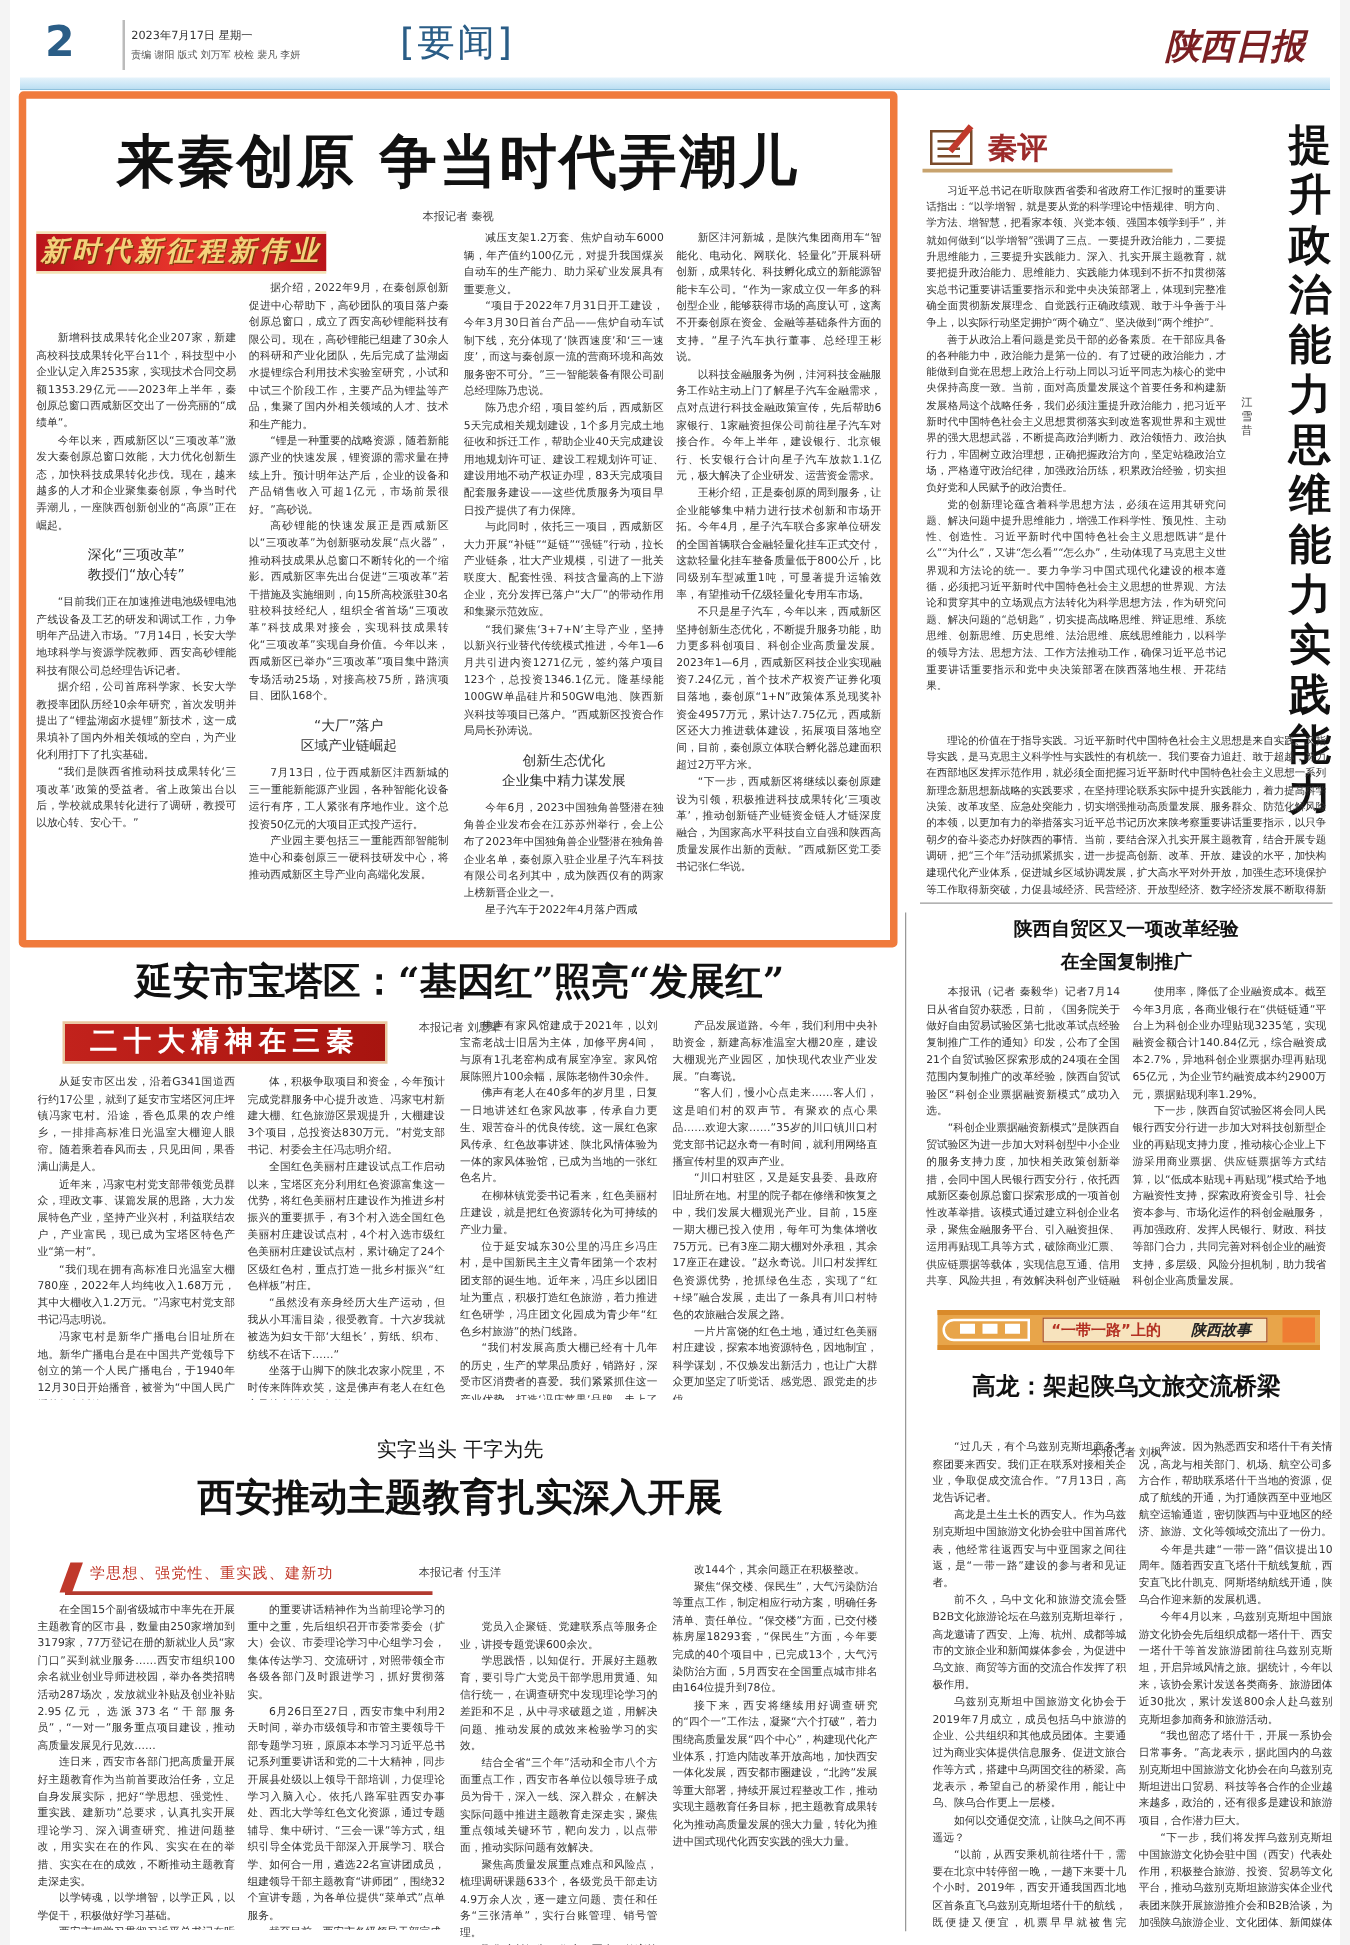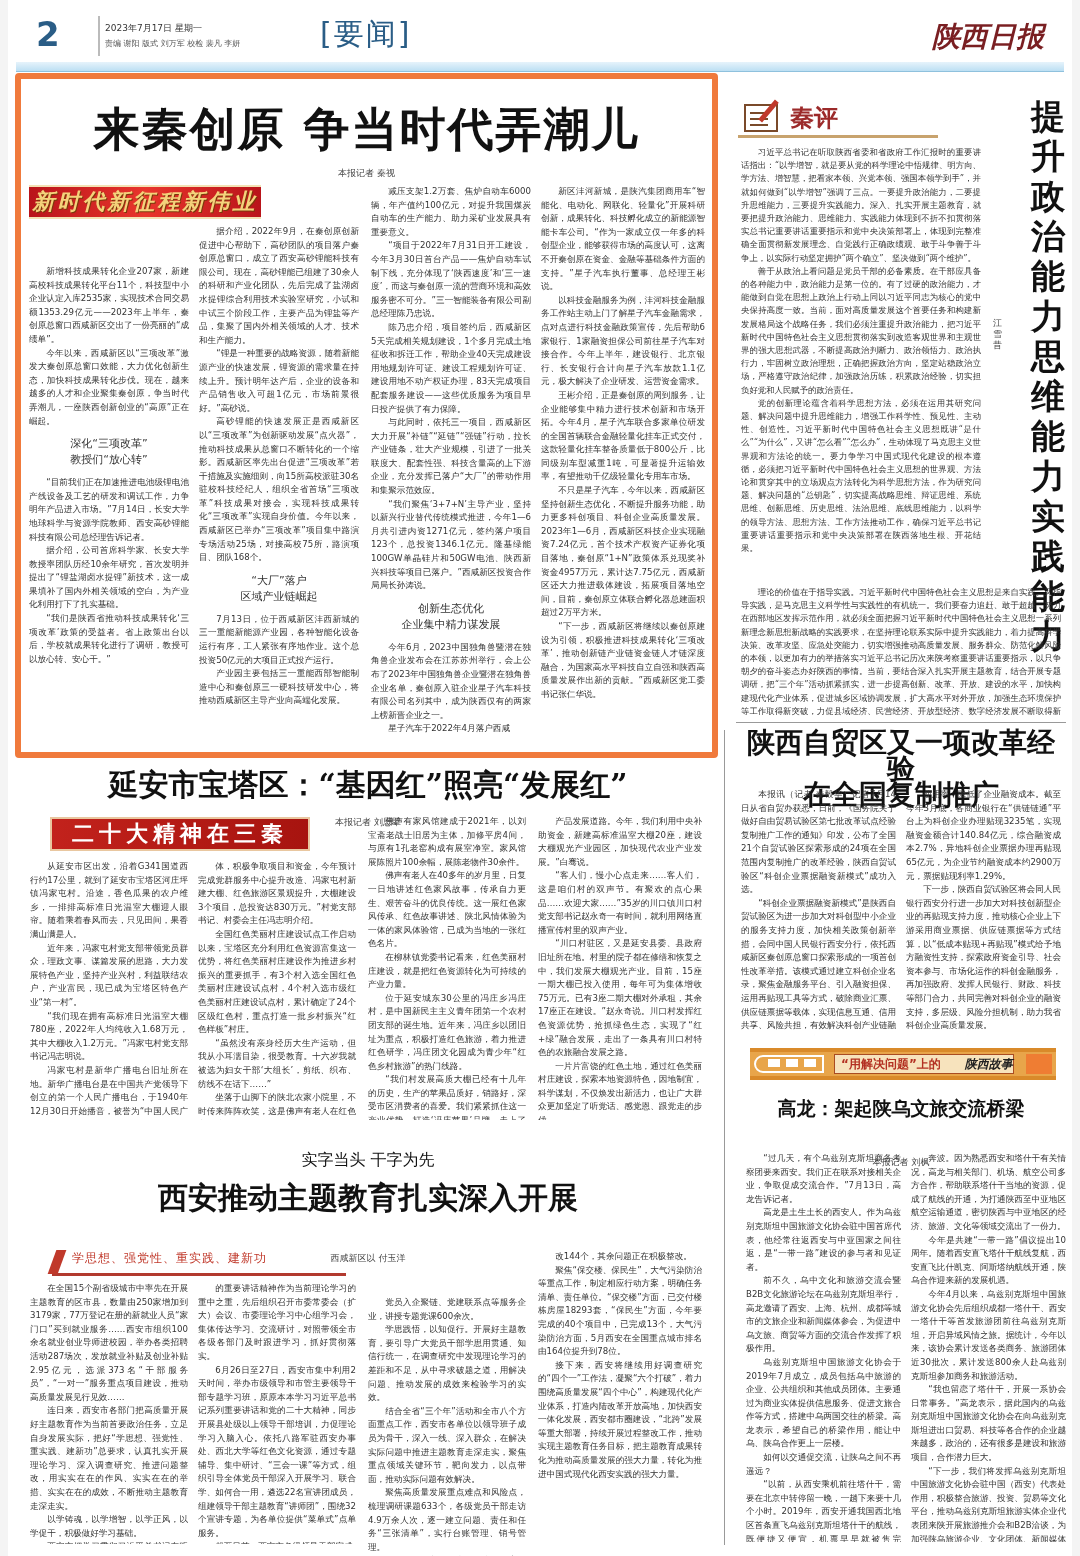--- a/index.html
+++ b/index.html
@@ -156,37 +156,37 @@
     <p>位于延安城东30公里的冯庄乡冯庄村，是中国新民主主义青年团第一个农村团支部的诞生地。近年来，冯庄乡以团旧址为重点，积极打造红色旅游，着力推进红色研学，冯庄团文化园成为青少年“红色乡村旅游”的热门线路。</p>
     <p>“我们村发展高质大棚已经有十几年的历史，生产的苹果品质好，销路好，深受市区消费者的喜爱。我们紧紧抓住这一产业优势，打造‘冯庄苹果’品牌，走上了产业化、有机化的高质量发</p>
   </div>
   <div class="col" style="left:530px; top:815px; width:164px; height:305px;">
     <p>产品发展道路。今年，我们利用中央补助资金，新建高标准温室大棚20座，建设大棚观光产业园区，加快现代农业产业发展。”白骞说。</p>
     <p>“客人们，慢小心点走来……客人们，这是咱们村的双声节。有聚欢的点心果品……欢迎大家……”35岁的川口镇川口村党支部书记赵永奇一有时间，就利用网络直播宣传村里的双声产业。</p>
     <p>“川口村驻区，又是延安县委、县政府旧址所在地。村里的院子都在修缮和恢复之中，我们发展大棚观光产业。目前，15座一期大棚已投入使用，每年可为集体增收75万元。已有3座二期大棚对外承租，其余17座正在建设。”赵永奇说。川口村发挥红色资源优势，抢抓绿色生态，实现了“红+绿”融合发展，走出了一条具有川口村特色的农旅融合发展之路。</p>
     <p>一片片富饶的红色土地，通过红色美丽村庄建设，探索本地资源特色，因地制宜，科学谋划，不仅焕发出新活力，也让广大群众更加坚定了听党话、感党恩、跟党走的步伐。</p>
   </div>
 
-  <div class="h2" style="left:728px; top:730px; width:330px; font-size:28px; line-height:26px;">
+  <div class="h2" style="left:728px; top:730px; width:330px; font-size:15px; line-height:26px;">
     <div>陕西自贸区又一项改革经验</div>
     <div>在全国复制推广</div>
   </div>
   <div class="col" style="left:733px; top:788px; width:155px; height:245px;">
     <p>本报讯（记者  秦毅华）记者7月14日从省自贸办获悉，日前，《国务院关于做好自由贸易试验区第七批改革试点经验复制推广工作的通知》印发，公布了全国21个自贸试验区探索形成的24项在全国范围内复制推广的改革经验，陕西自贸试验区“科创企业票据融资新模式”成功入选。</p>
     <p>“科创企业票据融资新模式”是陕西自贸试验区为进一步加大对科创型中小企业的服务支持力度，加快相关政策创新举措，会同中国人民银行西安分行，依托西咸新区秦创原总窗口探索形成的一项首创性改革举措。该模式通过建立科创企业名录，聚焦金融服务平台、引入融资担保、运用再贴现工具等方式，破除商业汇票、供应链票据等载体，实现信息互通、信用共享、风险共担，有效解决科创产业链融资难题。</p>
 
   </div>
   <div class="col" style="left:898px; top:788px; width:155px; height:245px;">
     <p>使用率，降低了企业融资成本。截至今年3月底，各商业银行在“供链链通”平台上为科创企业办理贴现3235笔，实现融资金额合计140.84亿元，综合融资成本2.7%，异地科创企业票据办理再贴现65亿元，为企业节约融资成本约2900万元，票据贴现利率1.29%。</p>
     <p>下一步，陕西自贸试验区将会同人民银行西安分行进一步加大对科技创新型企业的再贴现支持力度，推动核心企业上下游采用商业票据、供应链票据等方式结算，以“低成本贴现+再贴现”模式给予地方融资性支持，探索政府资金引导、社会资本参与、市场化运作的科创金融服务，再加强政府、发挥人民银行、财政、科技等部门合力，共同完善对科创企业的融资支持，多层级、风险分担机制，助力我省科创企业高质量发展。</p>
   </div>
 
   <div class="br-banner">
     <div class="br-train"></div>
-    <div class="br-title"><span>“用解决问题”上的</span><span class="b">陕西故事</span></div>
+    <div class="br-title"><span>“一带一路”上的</span><span class="b">陕西故事</span></div>
     <div class="br-end"></div>
   </div>
   <div class="h2" style="left:728px; top:1096px; width:330px; font-size:19px;">高龙：架起陕乌文旅交流桥梁</div>
   <div class="byline" style="left:728px; top:1132px; width:330px;">本报记者  刘枫</div>
   <div class="col" style="left:738px; top:1152px; width:155px; height:390px;">
     <p>“过几天，有个乌兹别克斯坦商务考察团要来西安。我们正在联系对接相关企业，争取促成交流合作。”7月13日，高龙告诉记者。</p>
     <p>高龙是土生土长的西安人。作为乌兹别克斯坦中国旅游文化协会驻中国首席代表，他经常往返西安与中亚国家之间往返，是“一带一路”建设的参与者和见证者。</p>
     <p>前不久，乌中文化和旅游交流会暨B2B文化旅游论坛在乌兹别克斯坦举行，高龙邀请了西安、上海、杭州、成都等城市的文旅企业和新闻媒体参会，为促进中乌文旅、商贸等方面的交流合作发挥了积极作用。</p>
     <p>乌兹别克斯坦中国旅游文化协会于2019年7月成立，成员包括乌中旅游的企业、公共组织和其他成员团体。主要通过为商业实体提供信息服务、促进文旅合作等方式，搭建中乌两国交往的桥梁。高龙表示，希望自己的桥梁作用，能让中乌、陕乌合作更上一层楼。</p>
     <p>如何以交通促交流，让陕乌之间不再遥远？</p>
@@ -196,21 +196,21 @@
   <div class="col" style="left:903px; top:1152px; width:155px; height:390px;">
     <p>奔波。因为熟悉西安和塔什干有关情况，高龙与相关部门、机场、航空公司多方合作，帮助联系塔什干当地的资源，促成了航线的开通，为打通陕西至中亚地区航空运输通道，密切陕西与中亚地区的经济、旅游、文化等领域交流出了一份力。</p>
     <p>今年是共建“一带一路”倡议提出10周年。随着西安直飞塔什干航线复航，西安直飞比什凯克、阿斯塔纳航线开通，陕乌合作迎来新的发展机遇。</p>
     <p>今年4月以来，乌兹别克斯坦中国旅游文化协会先后组织成都一塔什干、西安一塔什干等首发旅游团前往乌兹别克斯坦，开启异域风情之旅。据统计，今年以来，该协会累计发送各类商务、旅游团体近30批次，累计发送800余人赴乌兹别克斯坦参加商务和旅游活动。</p>
     <p>“我也留恋了塔什干，开展一系协会日常事务。”高龙表示，据此国内的乌兹别克斯坦中国旅游文化协会在向乌兹别克斯坦进出口贸易、科技等各合作的企业越来越多，政治的，还有很多是建设和旅游项目，合作潜力巨大。</p>
     <p>“下一步，我们将发挥乌兹别克斯坦中国旅游文化协会驻中国（西安）代表处作用，积极整合旅游、投资、贸易等文化平台，推动乌兹别克斯坦旅游实体企业代表团来陕开展旅游推介会和B2B洽谈，为加强陕乌旅游企业、文化团体、新闻媒体的互动贡献力量。”高龙说。</p>
   </div>
 
   <div class="h2" style="left:20px; top:1150px; width:680px; font-size:16px; font-weight:normal;">实字当头  干字为先</div>
   <div class="h2" style="left:20px; top:1178px; width:680px; font-size:30px;">西安推动主题教育扎实深入开展</div>
-  <div class="byline" style="left:20px; top:1228px; width:680px;">西咸新区以  付玉洋</div>
+  <div class="byline" style="left:20px; top:1228px; width:680px;">本报记者  付玉洋</div>
   <div class="xue-banner">
     <div class="xue-slash"></div>
     <div class="xue-label">学思想、强党性、重实践、建新功</div>
   </div>
 
   <div class="col" style="left:22px; top:1282px; width:158px; height:262px;">
     <p>在全国15个副省级城市中率先在开展主题教育的区市县，数量由250家增加到3179家，77万登记在册的新就业人员“家门口”买到就业服务……西安市组织100余名就业创业导师进校园，举办各类招聘活动287场次，发放就业补贴及创业补贴2.95亿元，选派373名“干部服务员”，“一对一”服务重点项目建设，推动高质量发展见行见效……</p>
     <p>连日来，西安市各部门把高质量开展好主题教育作为当前首要政治任务，立足自身发展实际，把好“学思想、强党性、重实践、建新功”总要求，认真扎实开展理论学习、深入调查研究、推进问题整改，用实实在在的作风、实实在在的举措、实实在在的成效，不断推动主题教育走深走实。</p>
     <p>以学铸魂，以学增智，以学正风，以学促干，积极做好学习基础。</p>
     <p>西安市把学习贯彻习近平总书记在听取陕西省委和省政府工作汇报时</p>

